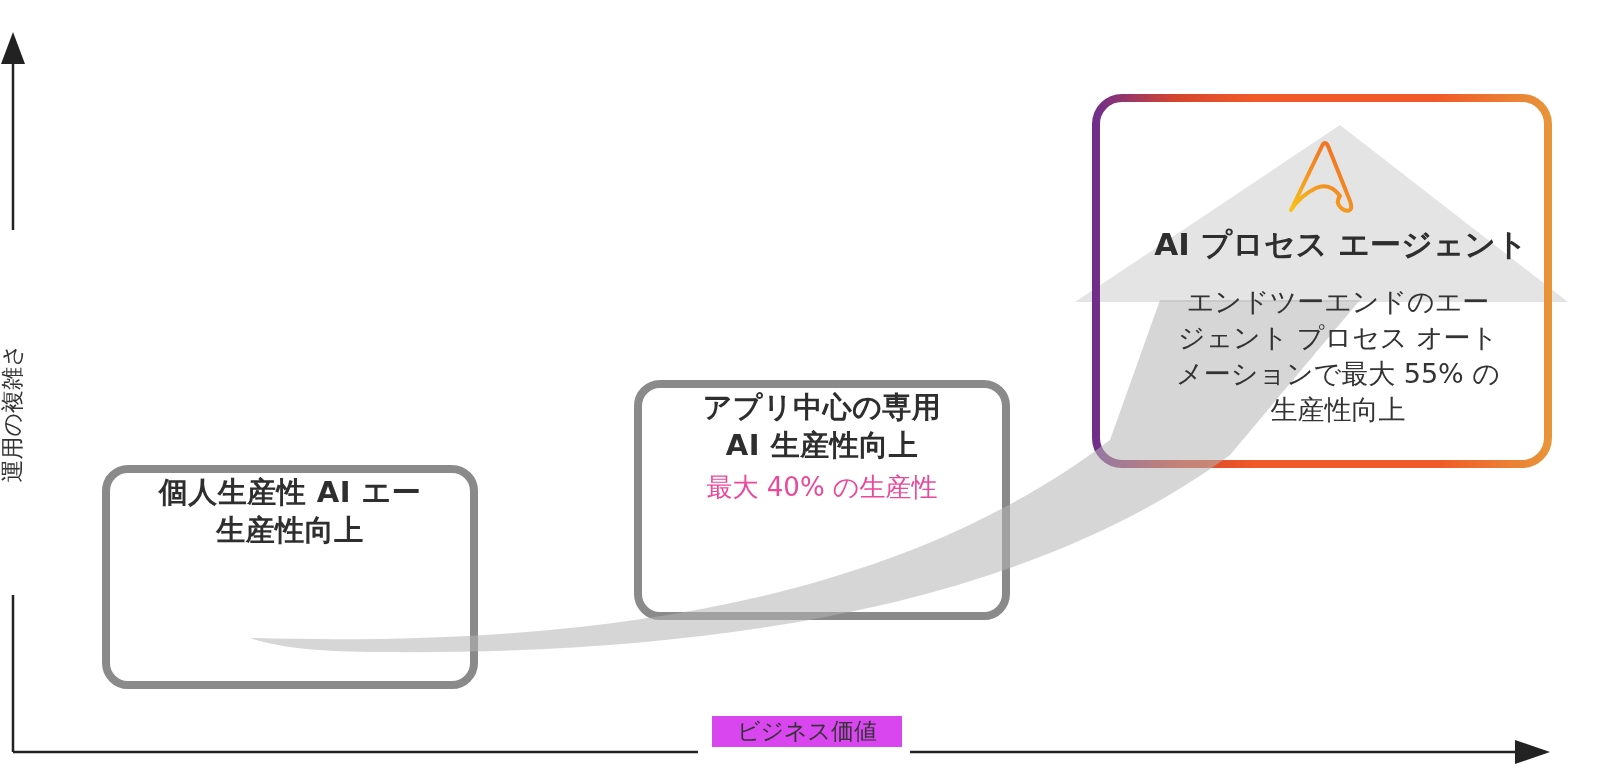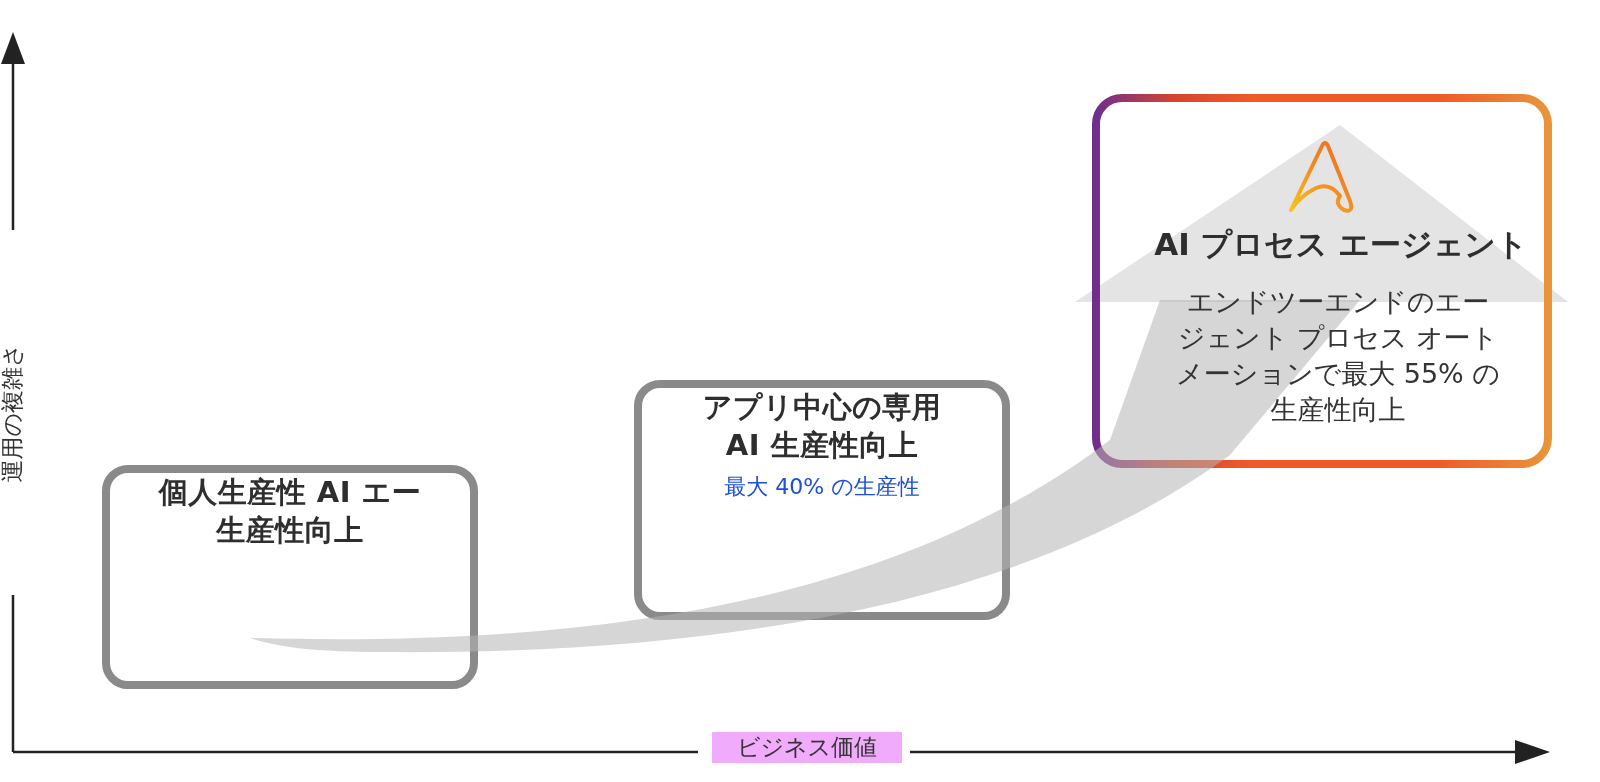--- a/index.html
+++ b/index.html
@@ -2,24 +2,24 @@
 <html><head>
 <meta charset="utf-8">
 <style>
   html,body{margin:0;padding:0;background:#ffffff;}
   body{width:1600px;height:782px;position:relative;overflow:hidden;font-family:"DejaVu Sans","Liberation Sans",sans-serif;color:#2e2e2e;}
   .abs{position:absolute;}
   svg.layer{position:absolute;left:0;top:0;}
   .box{position:absolute;box-sizing:border-box;border-radius:26px;background:#ffffff;display:flex;flex-direction:column;align-items:center;justify-content:flex-start;text-align:center;}
   .box.gray{border:8px solid #8a8a8a;}
   .box-title{font-weight:bold;font-size:29px;line-height:38px;color:#2e2e2e;letter-spacing:0.5px;}
-  .box-sub{font-size:22px;line-height:30px;color:#1d4ed8;margin-top:14px;}
+  .box-sub{font-size:26px;line-height:30px;color:#ec4899;margin-top:14px;}
   .big-title{font-weight:bold;font-size:31px;line-height:40px;color:#2e2e2e;white-space:nowrap;}
   .big-sub{font-size:27px;line-height:36px;color:#333;margin-top:4px;}
-  .axis-label-x{position:absolute;left:712px;top:732px;width:190px;text-align:center;font-size:23px;color:#333;background:#f0abfc;}
+  .axis-label-x{position:absolute;left:712px;top:716px;width:190px;text-align:center;font-size:23px;color:#333;background:#d946ef;}
   .axis-label-y{position:absolute;left:-78px;top:398px;width:180px;height:30px;text-align:center;font-size:23px;color:#333;transform:rotate(-90deg);white-space:nowrap;}
 </style>
 </head>
 <body>
 
 <svg class="layer" width="1600" height="782" viewBox="0 0 1600 782">
 
   <polygon points="1340,125 1075,302 1568,302" fill="#e4e4e4"></polygon>
 
   <g>

